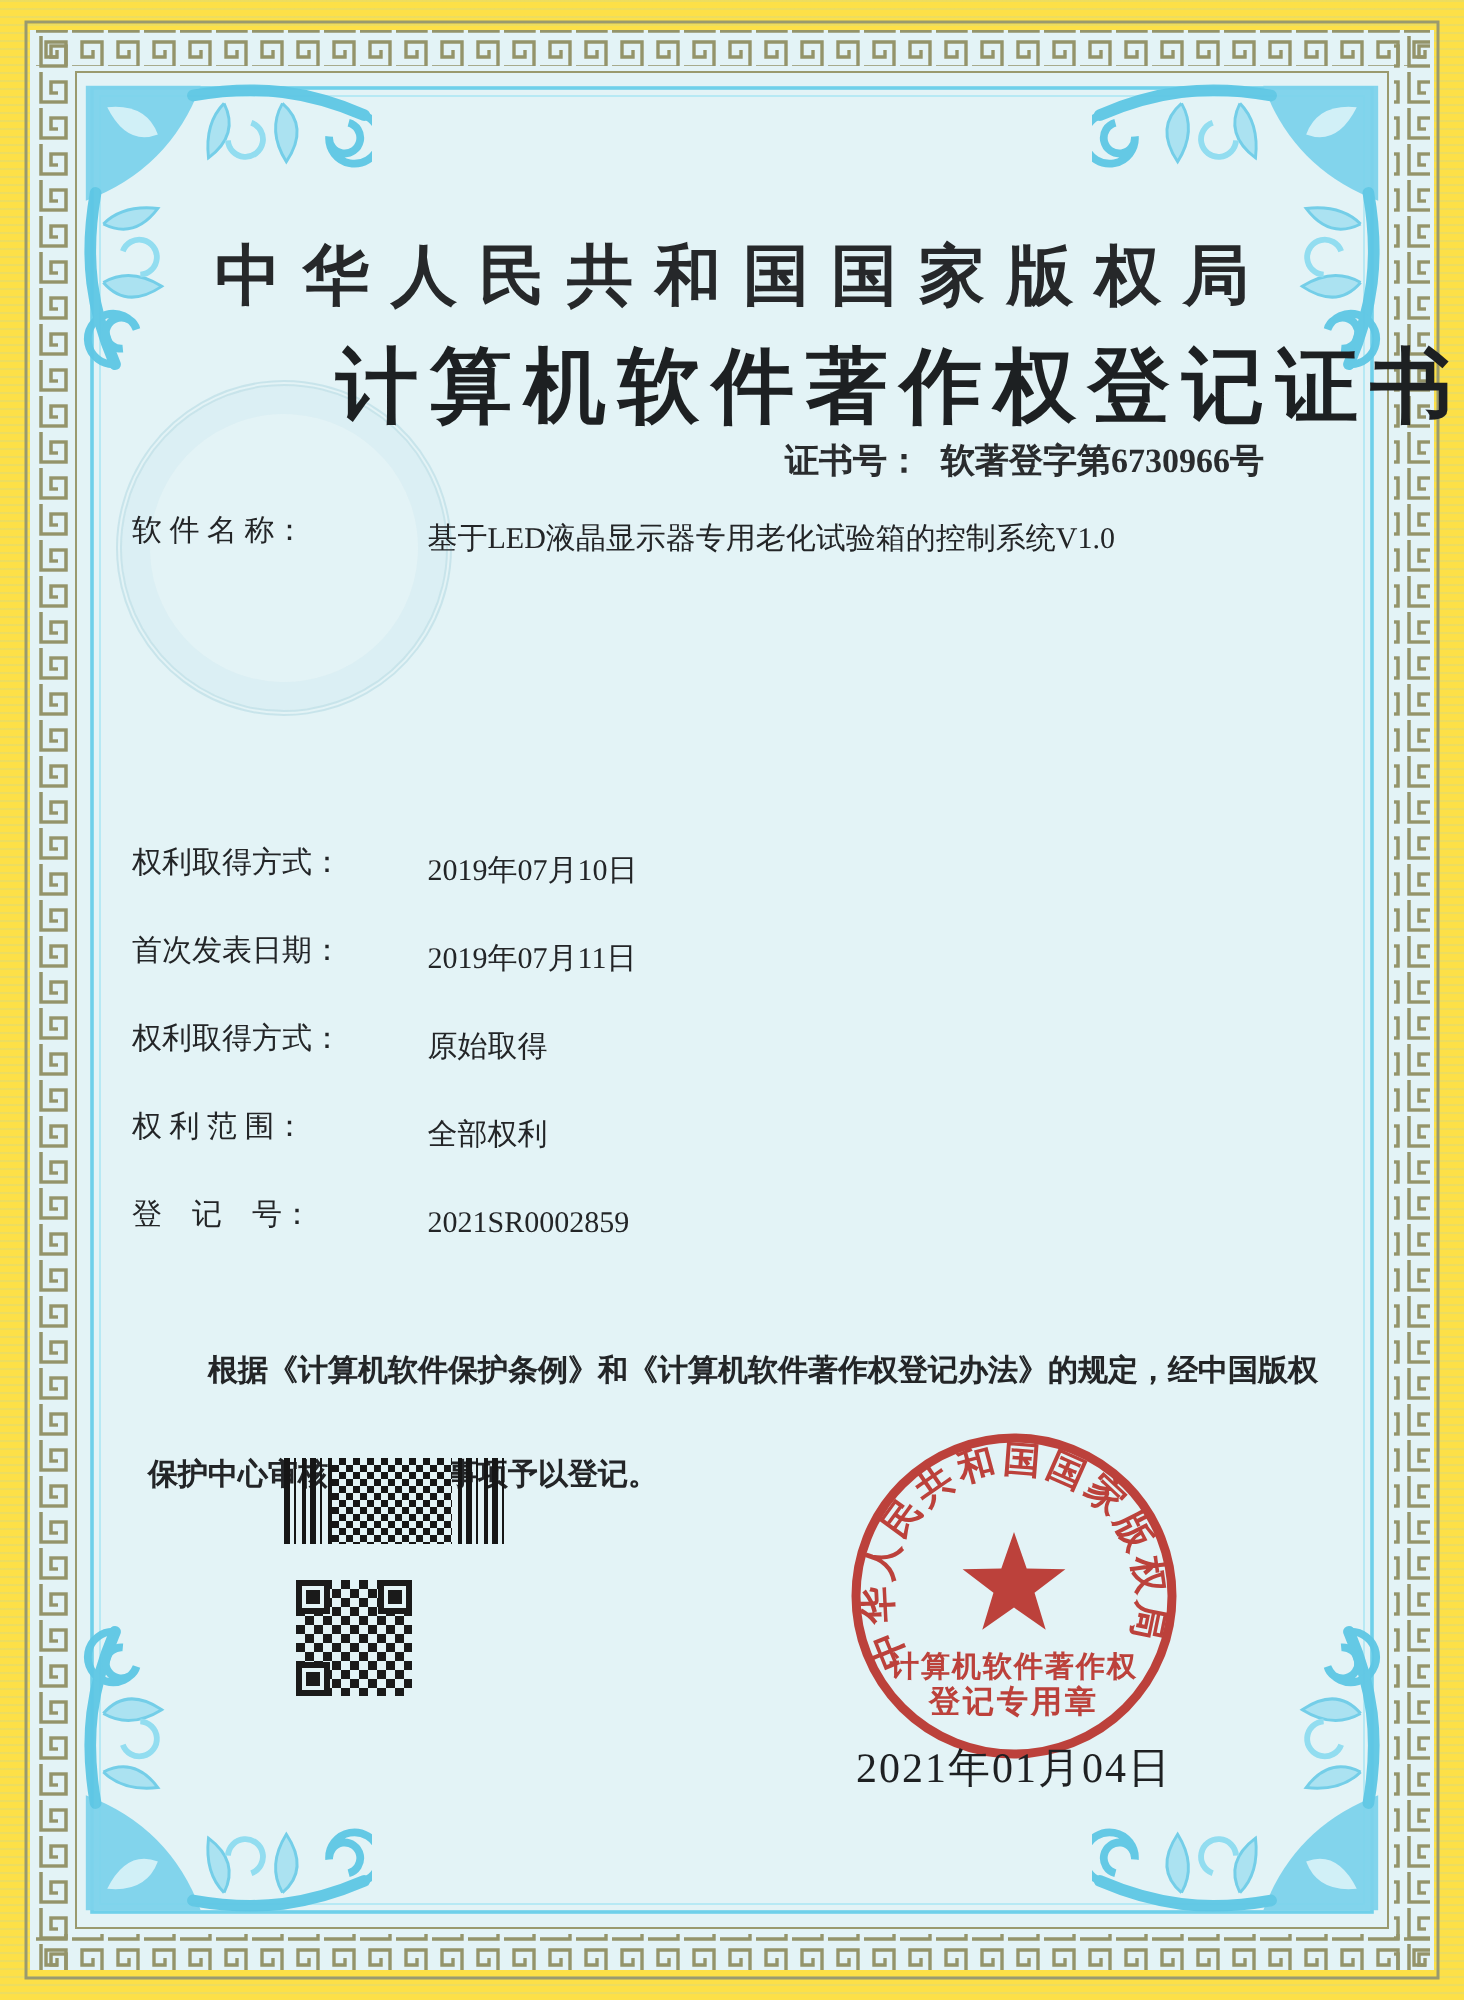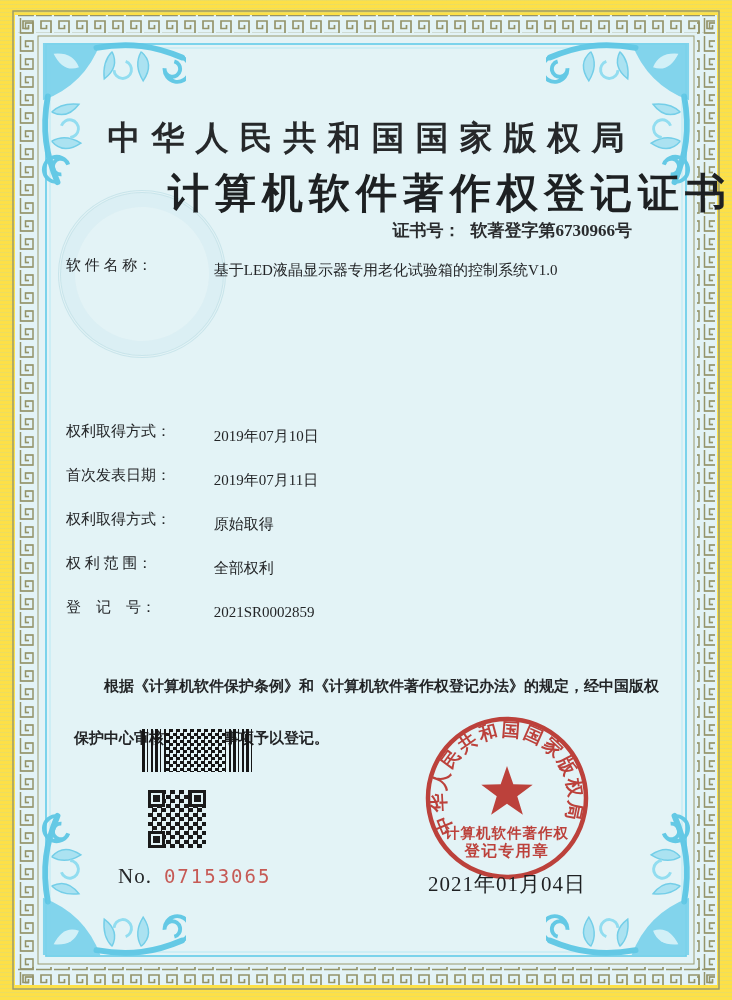--- a/index.html
+++ b/index.html
@@ -195,24 +195,20 @@
 
   <div class="statement">根据《计算机软件保护条例》和《计算机软件著作权登记办法》的规定，经中国版权保护中心审核，对以上事项予以登记。</div>
 
   <div class="barcode"></div>
   <div class="qr">
     <span class="finder f-tl"></span>
     <span class="finder f-tr"></span>
     <span class="finder f-bl"></span>
   </div>
 
-  <div class="serial">
-    <span class="prefix">No.</span>
-    <span class="number">07153065</span>
-  </div>
 
   <svg class="seal-svg" viewBox="0 0 170 170">
     <defs>
       <path id="sealArc" d="M 32.4,117.9 A 62,62 0 1 1 137.6,117.9" fill="none"></path>
     </defs>
     <circle cx="85" cy="85" r="79" fill="none" stroke="#d0342c" stroke-width="4.5"></circle>
     <polygon points="85,53 91.35,71.26 110.68,71.66 95.27,83.34 100.87,101.84 85,90.8 69.13,101.84 74.73,83.34 59.32,71.66 78.65,71.26" fill="#d0342c"></polygon>
     <text font-size="18.5" font-weight="bold" fill="#d0342c" letter-spacing="2.5" font-family="Liberation Serif, DejaVu Serif, serif">
       <textPath href="#sealArc" startOffset="0">中华人民共和国国家版权局</textPath>
     </text>

